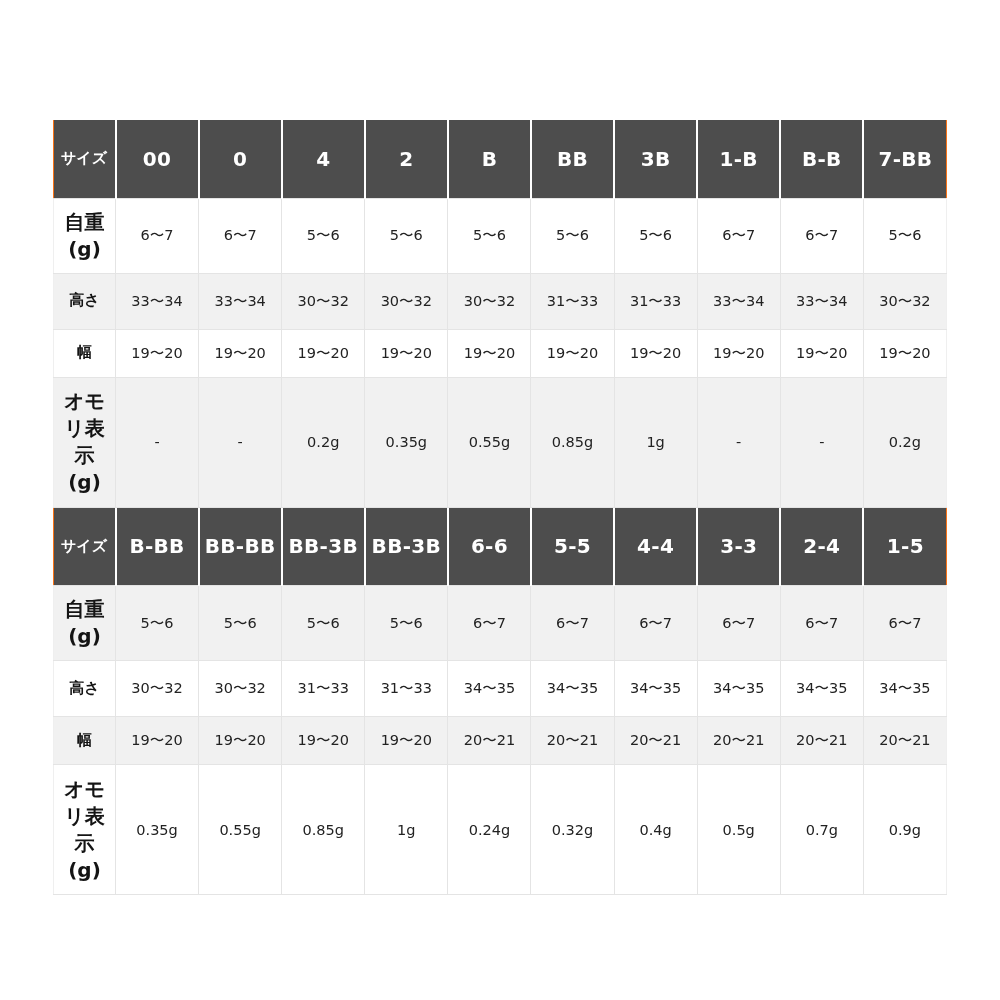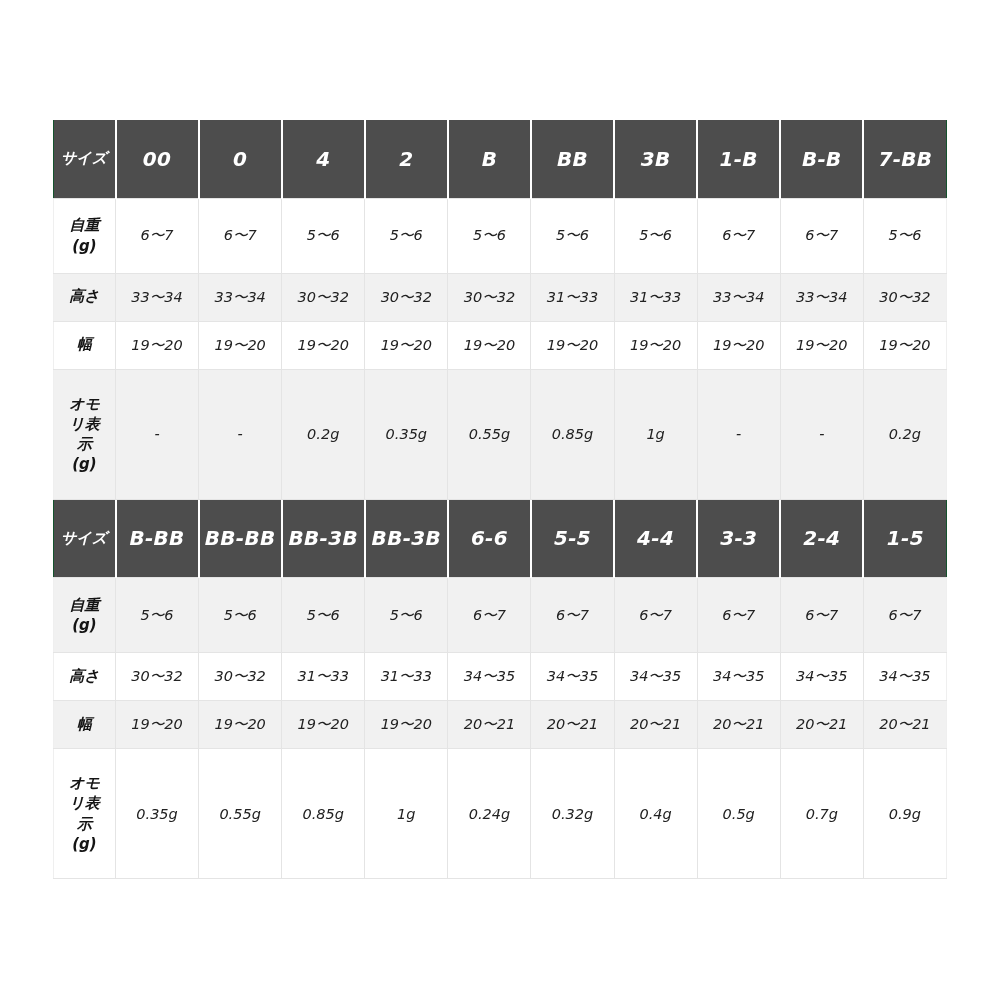--- a/index.html
+++ b/index.html
@@ -26,22 +26,21 @@
     position: absolute;
     left: 53px;
     top: 120px;
     width: 893px;
   }
 
   table.spec {
     border-collapse: collapse;
     table-layout: fixed;
     width: 893px;
-    background: #14532d;
-    font-style: italic;
+    background: #f97316;
   }
 
   table.spec col.c-label { width: 62px; }
   table.spec col.c-data  { width: 83.1px; }
 
   
   tr.hdr > th,
   tr.hdr > td {
     background: #4d4d4d;
     color: #ffffff;
@@ -86,26 +85,26 @@
     color: #141414;
     line-height: 1.3;
   }
   tr.brow > th:first-child { border-left: 1px solid #efefef; }
   tr.brow > td:last-child  { border-right: 1px solid #efefef; }
 
   tr.bg-white > th, tr.bg-white > td { background: #ffffff; }
   tr.bg-gray  > th, tr.bg-gray  > td { background: #f1f1f1; }
 
   tr.r-weight > th, tr.r-weight > td { height: 75px; }
-  tr.r-height > th, tr.r-height > td { height: 48px; }
+  tr.r-height > th, tr.r-height > td { height: 56px; }
   tr.r-width  > th, tr.r-width  > td { height: 48px; }
   tr.r-omori  > th, tr.r-omori  > td { height: 130px; }
 
   th.vlabel .lab-line { display: block; }
-  th.vlabel.stacked { line-height: 1.35; font-size: 15px; }
+  th.vlabel.stacked { line-height: 1.35; font-size: 20px; }
 </style>
 </head>
 <body>
 
 <div id="page">
   <div class="spec-wrap">
 
     <table class="spec">
       <colgroup>
         <col class="c-label">

